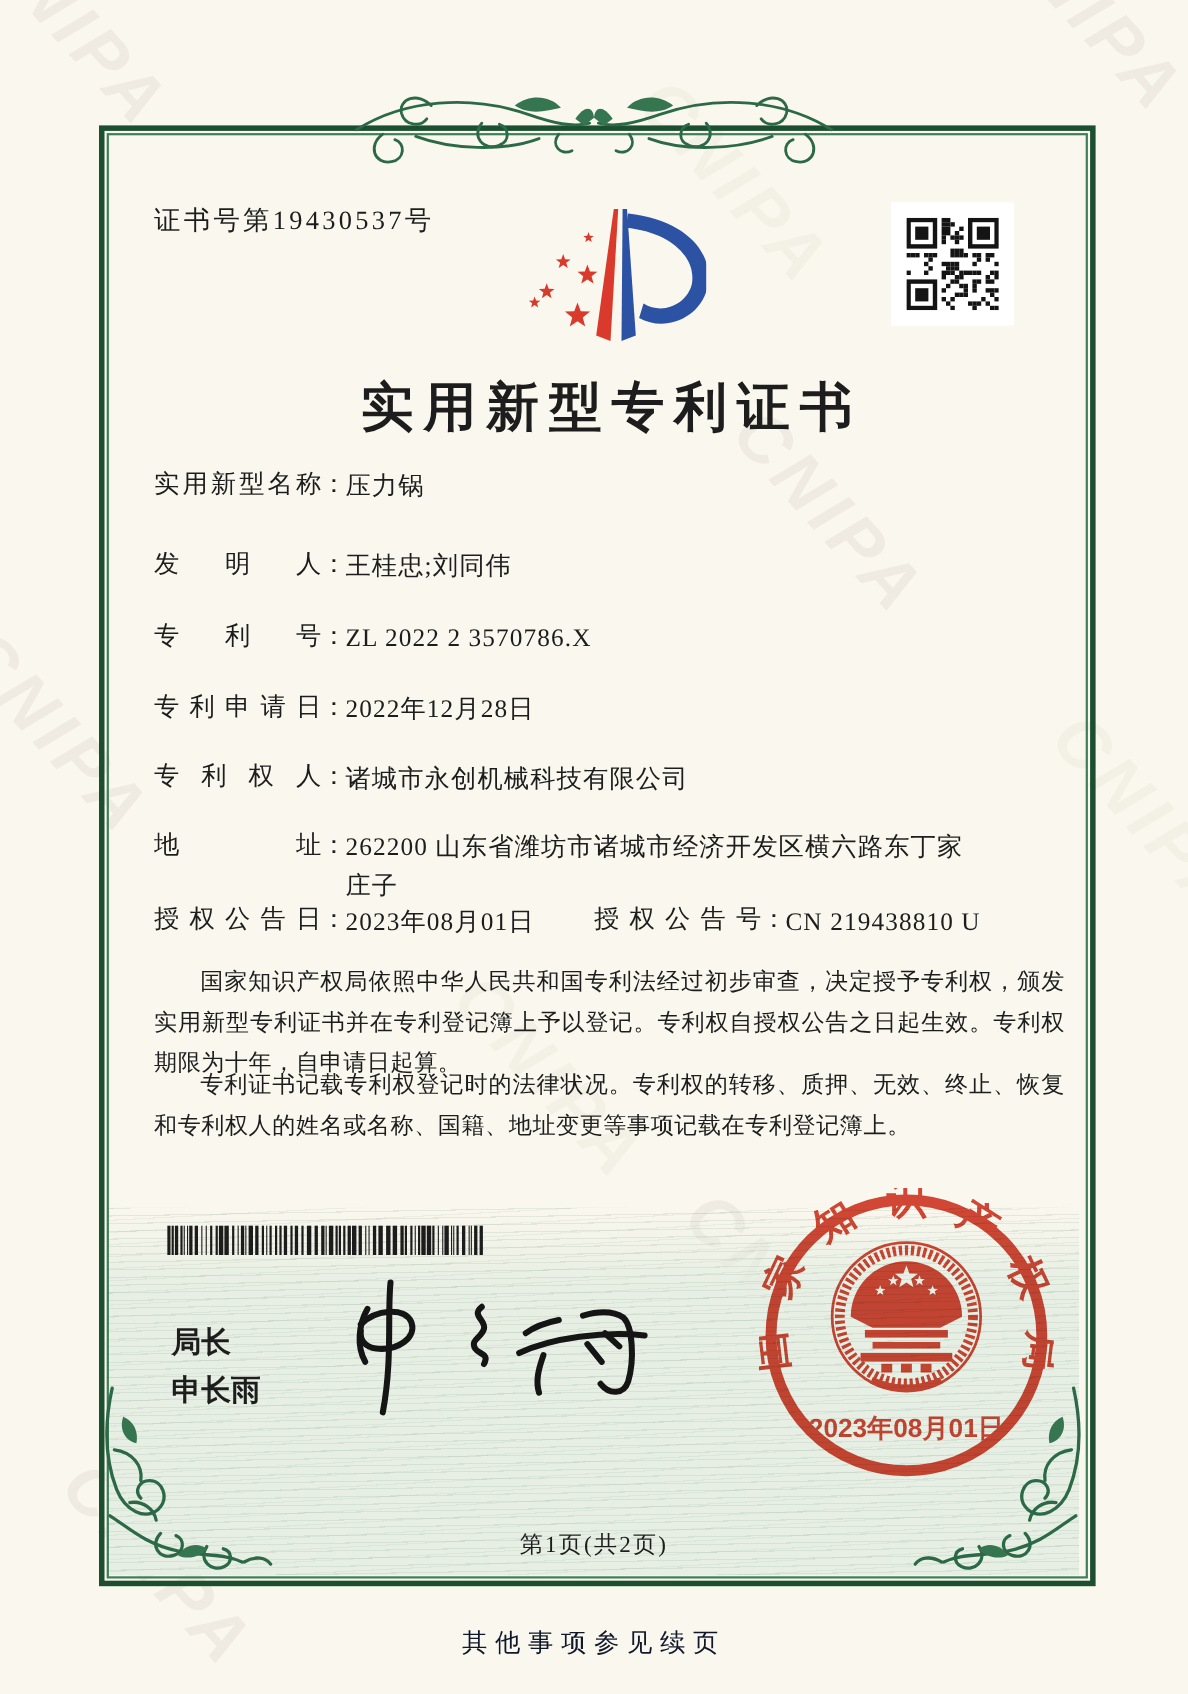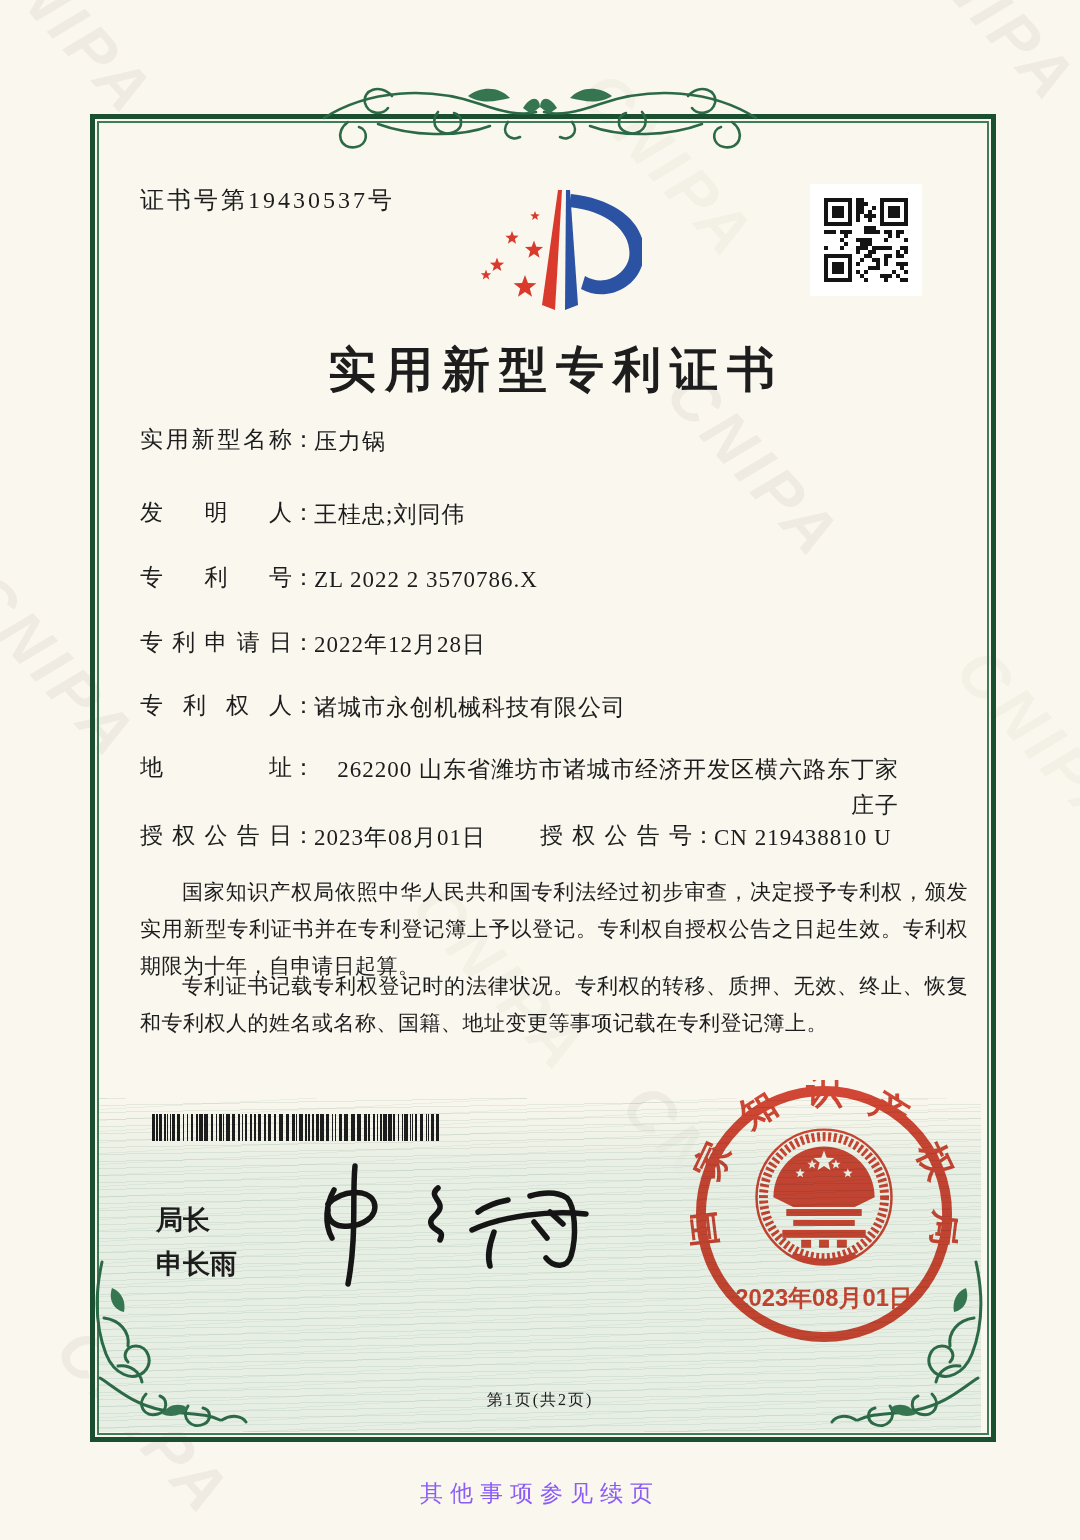--- a/index.html
+++ b/index.html
@@ -34,38 +34,38 @@
   .qr{position:absolute;left:824px;top:198px;z-index:4;}
   .title{position:absolute;left:16px;top:338px;width:1080px;text-align:center;
       font-size:48px;font-weight:bold;letter-spacing:9px;z-index:4;}
 
   
   .row{position:absolute;left:140px;width:830px;font-size:23px;z-index:4;}
   .row .lab{display:inline-block;width:152px;text-align:justify;text-align-last:justify;
       vertical-align:top;}
   .row .col{display:inline-block;width:22px;text-align:center;vertical-align:top;}
   .row .val{display:inline-block;max-width:600px;vertical-align:top;letter-spacing:1px;line-height:1.55;}
-  .row.addr .val{width:585px;text-align:right;}
+  .row.addr .val{width:585px;}
   .grp2{position:absolute;left:400px;top:0;white-space:nowrap;}
   .grp2 .lab{width:152px;}
 
   
   .para{position:absolute;left:140px;width:828px;font-size:21px;line-height:1.76;
       text-align:justify;text-indent:2em;letter-spacing:.5px;z-index:4;}
 
   
   .barcode{position:absolute;left:152px;top:1114px;z-index:4;}
   .signoff{position:absolute;left:156px;z-index:4;
       font-family:Liberation Mono, monospace;font-weight:600;font-size:27px;}
   .signature{position:absolute;left:282px;top:1152px;z-index:4;}
   .seal{position:absolute;left:690px;top:1080px;z-index:5;mix-blend-mode:multiply;}
   .page-no{position:absolute;left:0;top:1390px;width:1080px;text-align:center;
-      font-size:16px;letter-spacing:2px;z-index:4;}
+      font-size:21px;letter-spacing:2px;z-index:4;}
   .continuation{position:absolute;left:0;top:1478px;width:1080px;text-align:center;
-      font-size:23px;letter-spacing:7px;z-index:4;color:#8b5cf6;}
+      font-size:23px;letter-spacing:7px;z-index:4;color:#0f172a;}
 </style>
 </head>
 <body>
 
 <div id="page">
 
   <span class="wm" style="left:-45px;top:-15px">CNIPA</span>
   <span class="wm" style="left:878px;top:-28px">CNIPA</span>
   <span class="wm light" style="left:556px;top:128px">CNIPA</span>
   <span class="wm" style="left:642px;top:428px">CNIPA</span>

